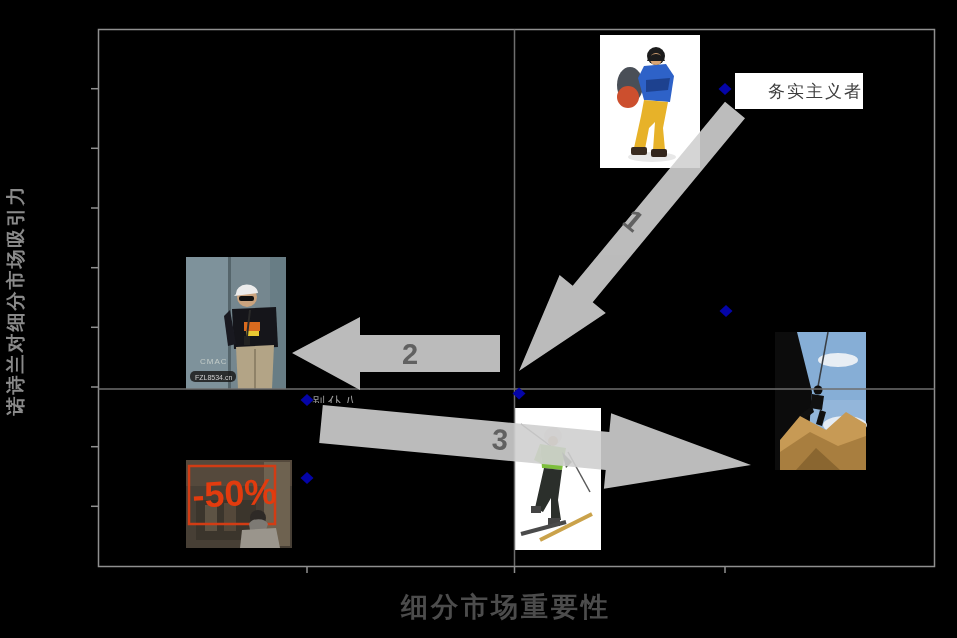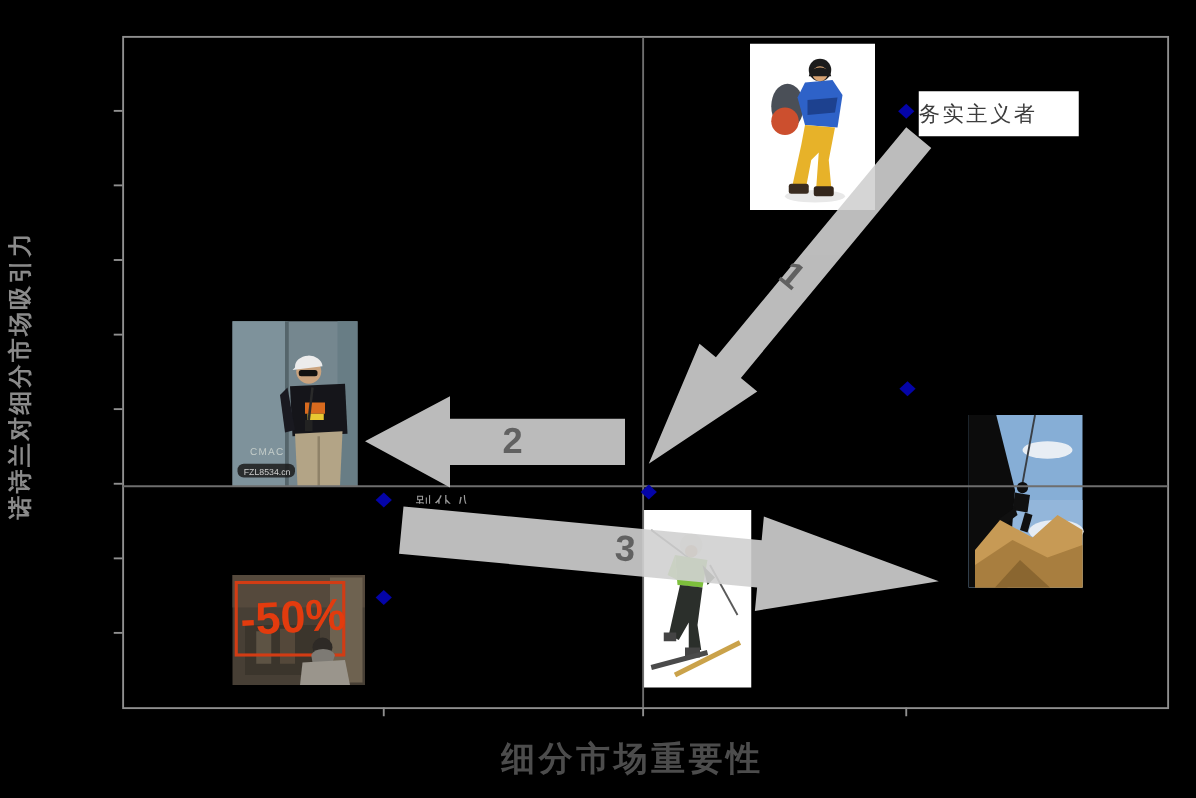--- a/index.html
+++ b/index.html
@@ -13,31 +13,31 @@
     transform:translate(-50%,-50%) rotate(-90deg);
     white-space:nowrap;color:#8a8a8a;font-size:19px;font-weight:bold;letter-spacing:2px;
   }
   .axis-title-x{
     position:absolute;left:506px;top:607px;
     transform:translate(-50%,-50%);
     white-space:nowrap;color:#4c4c4c;font-size:27px;font-weight:bold;letter-spacing:3px;
   }
   .callout{
     position:absolute;left:735px;top:73px;width:128px;height:36px;
-    background:#ffffff;display:flex;align-items:center;justify-content:flex-start;
+    background:#ffffff;display:flex;align-items:center;justify-content:flex-end;
     color:#3d3d3d;font-size:17px;letter-spacing:2px;
   }
   .arrow-label{
     position:absolute;transform:translate(-50%,-50%);
     color:#616161;font-weight:bold;font-size:29px;
   }
   .arrow-label.r40{transform:translate(-50%,-50%) rotate(40deg);}
   .arrow-label.r4{transform:translate(-50%,-50%) rotate(4deg);}
   .obscured-fragment{
-    position:absolute;left:332px;top:394px;width:52px;height:9px;overflow:hidden;
+    position:absolute;left:312px;top:394px;width:52px;height:9px;overflow:hidden;
     color:#9a9a9a;font-size:13px;line-height:15px;letter-spacing:3px;
   }
 </style>
 </head>
 <body>
 
 <div class="stage">
 
   <svg width="957" height="638" viewBox="0 0 957 638">
 

